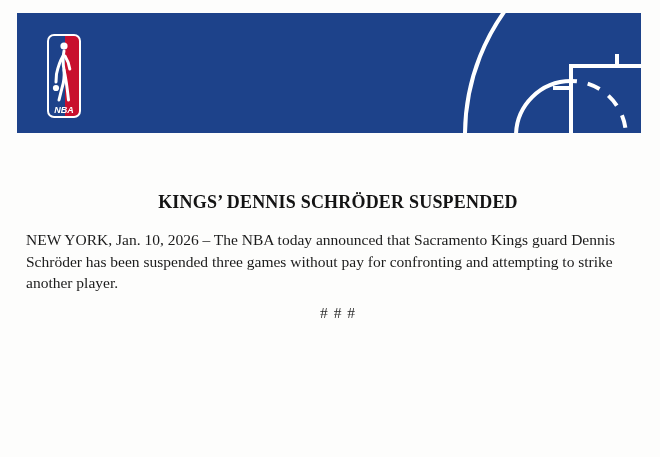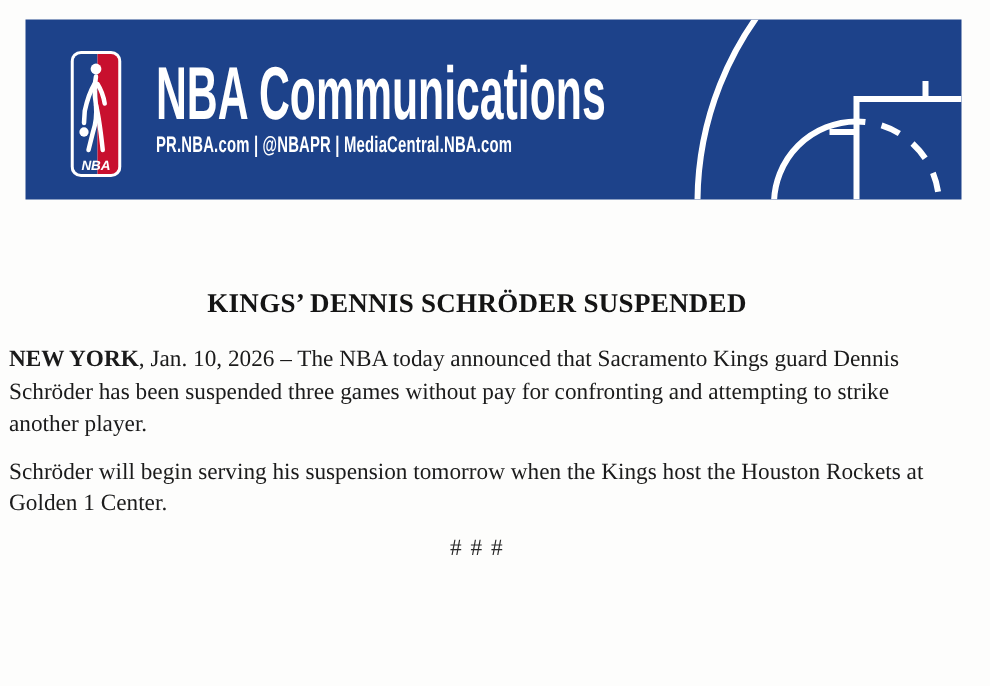--- a/index.html
+++ b/index.html
@@ -21,27 +21,27 @@
     font-size:50px;line-height:38px;color:#ffffff;white-space:nowrap;
     transform:scaleX(.57);transform-origin:0 0;letter-spacing:0;
   }
   .banner-tagline{
     font-family:"Liberation Sans", sans-serif;font-weight:bold;
     font-size:15px;line-height:15px;color:#ffffff;white-space:nowrap;
     transform:scaleX(.66);transform-origin:0 0;letter-spacing:.2px;
     margin-top:8px;
   }
   
-  .doc{position:absolute;left:6px;top:192px;width:624px;}
+  .doc{position:absolute;left:26px;top:192px;width:624px;}
   .headline{
     font-size:18px;font-weight:bold;text-align:center;
     letter-spacing:.2px;line-height:20px;margin:0 0 17px 0;color:#141414;
   }
   .para{font-size:15.5px;line-height:21.5px;margin:0 0 10px 0;color:#1b1b1b;}
-  .para .lead{font-weight:bold;}
+  .para .lead{font-weight:normal;}
   .end-mark{
     text-align:center;font-size:15.5px;margin-top:9px;
     letter-spacing:1px;color:#2a2a2a;
   }
 </style>
 </head>
 <body>
 
 <div class="banner" style="background:#1d428a;">
 
@@ -80,29 +80,24 @@
         <path d="M16,22 C13,27 11,33 9.5,40 L9,48"></path>
         <path d="M18,22 C20.5,26 22,30 22.8,35"></path>
       </g>
       <circle cx="17" cy="12" r="3.6" fill="#ffffff"></circle>
       <circle cx="9" cy="54" r="3.1" fill="#ffffff"></circle>
 
       <text x="17" y="79" text-anchor="middle" font-family="Liberation Sans, sans-serif" font-size="9" font-weight="bold" font-style="italic" fill="#ffffff">NBA</text>
     </g>
   </svg>
 
-  <div class="banner-textblock">
-    <div class="banner-title">NBA Communications</div>
-    <div class="banner-tagline">PR.NBA.com  |  @NBAPR  |  MediaCentral.NBA.com</div>
-  </div>
 </div>
 
 <div class="doc">
 
   <h1 class="headline">KINGS’ DENNIS SCHRÖDER SUSPENDED</h1>
 
   <p class="para"><span class="lead">NEW YORK</span><span>, Jan. 10, 2026 – The NBA today announced that Sacramento Kings guard Dennis Schröder has been suspended three games without pay for confronting and attempting to strike another player.</span></p>
 
 
-  <p class="para"><span>Schröder will begin serving his suspension tomorrow when the Kings host the Houston Rockets at Golden 1 Center.</span></p>
 
   <div class="end-mark"># # #</div>
 </div>
 
 </body></html>

